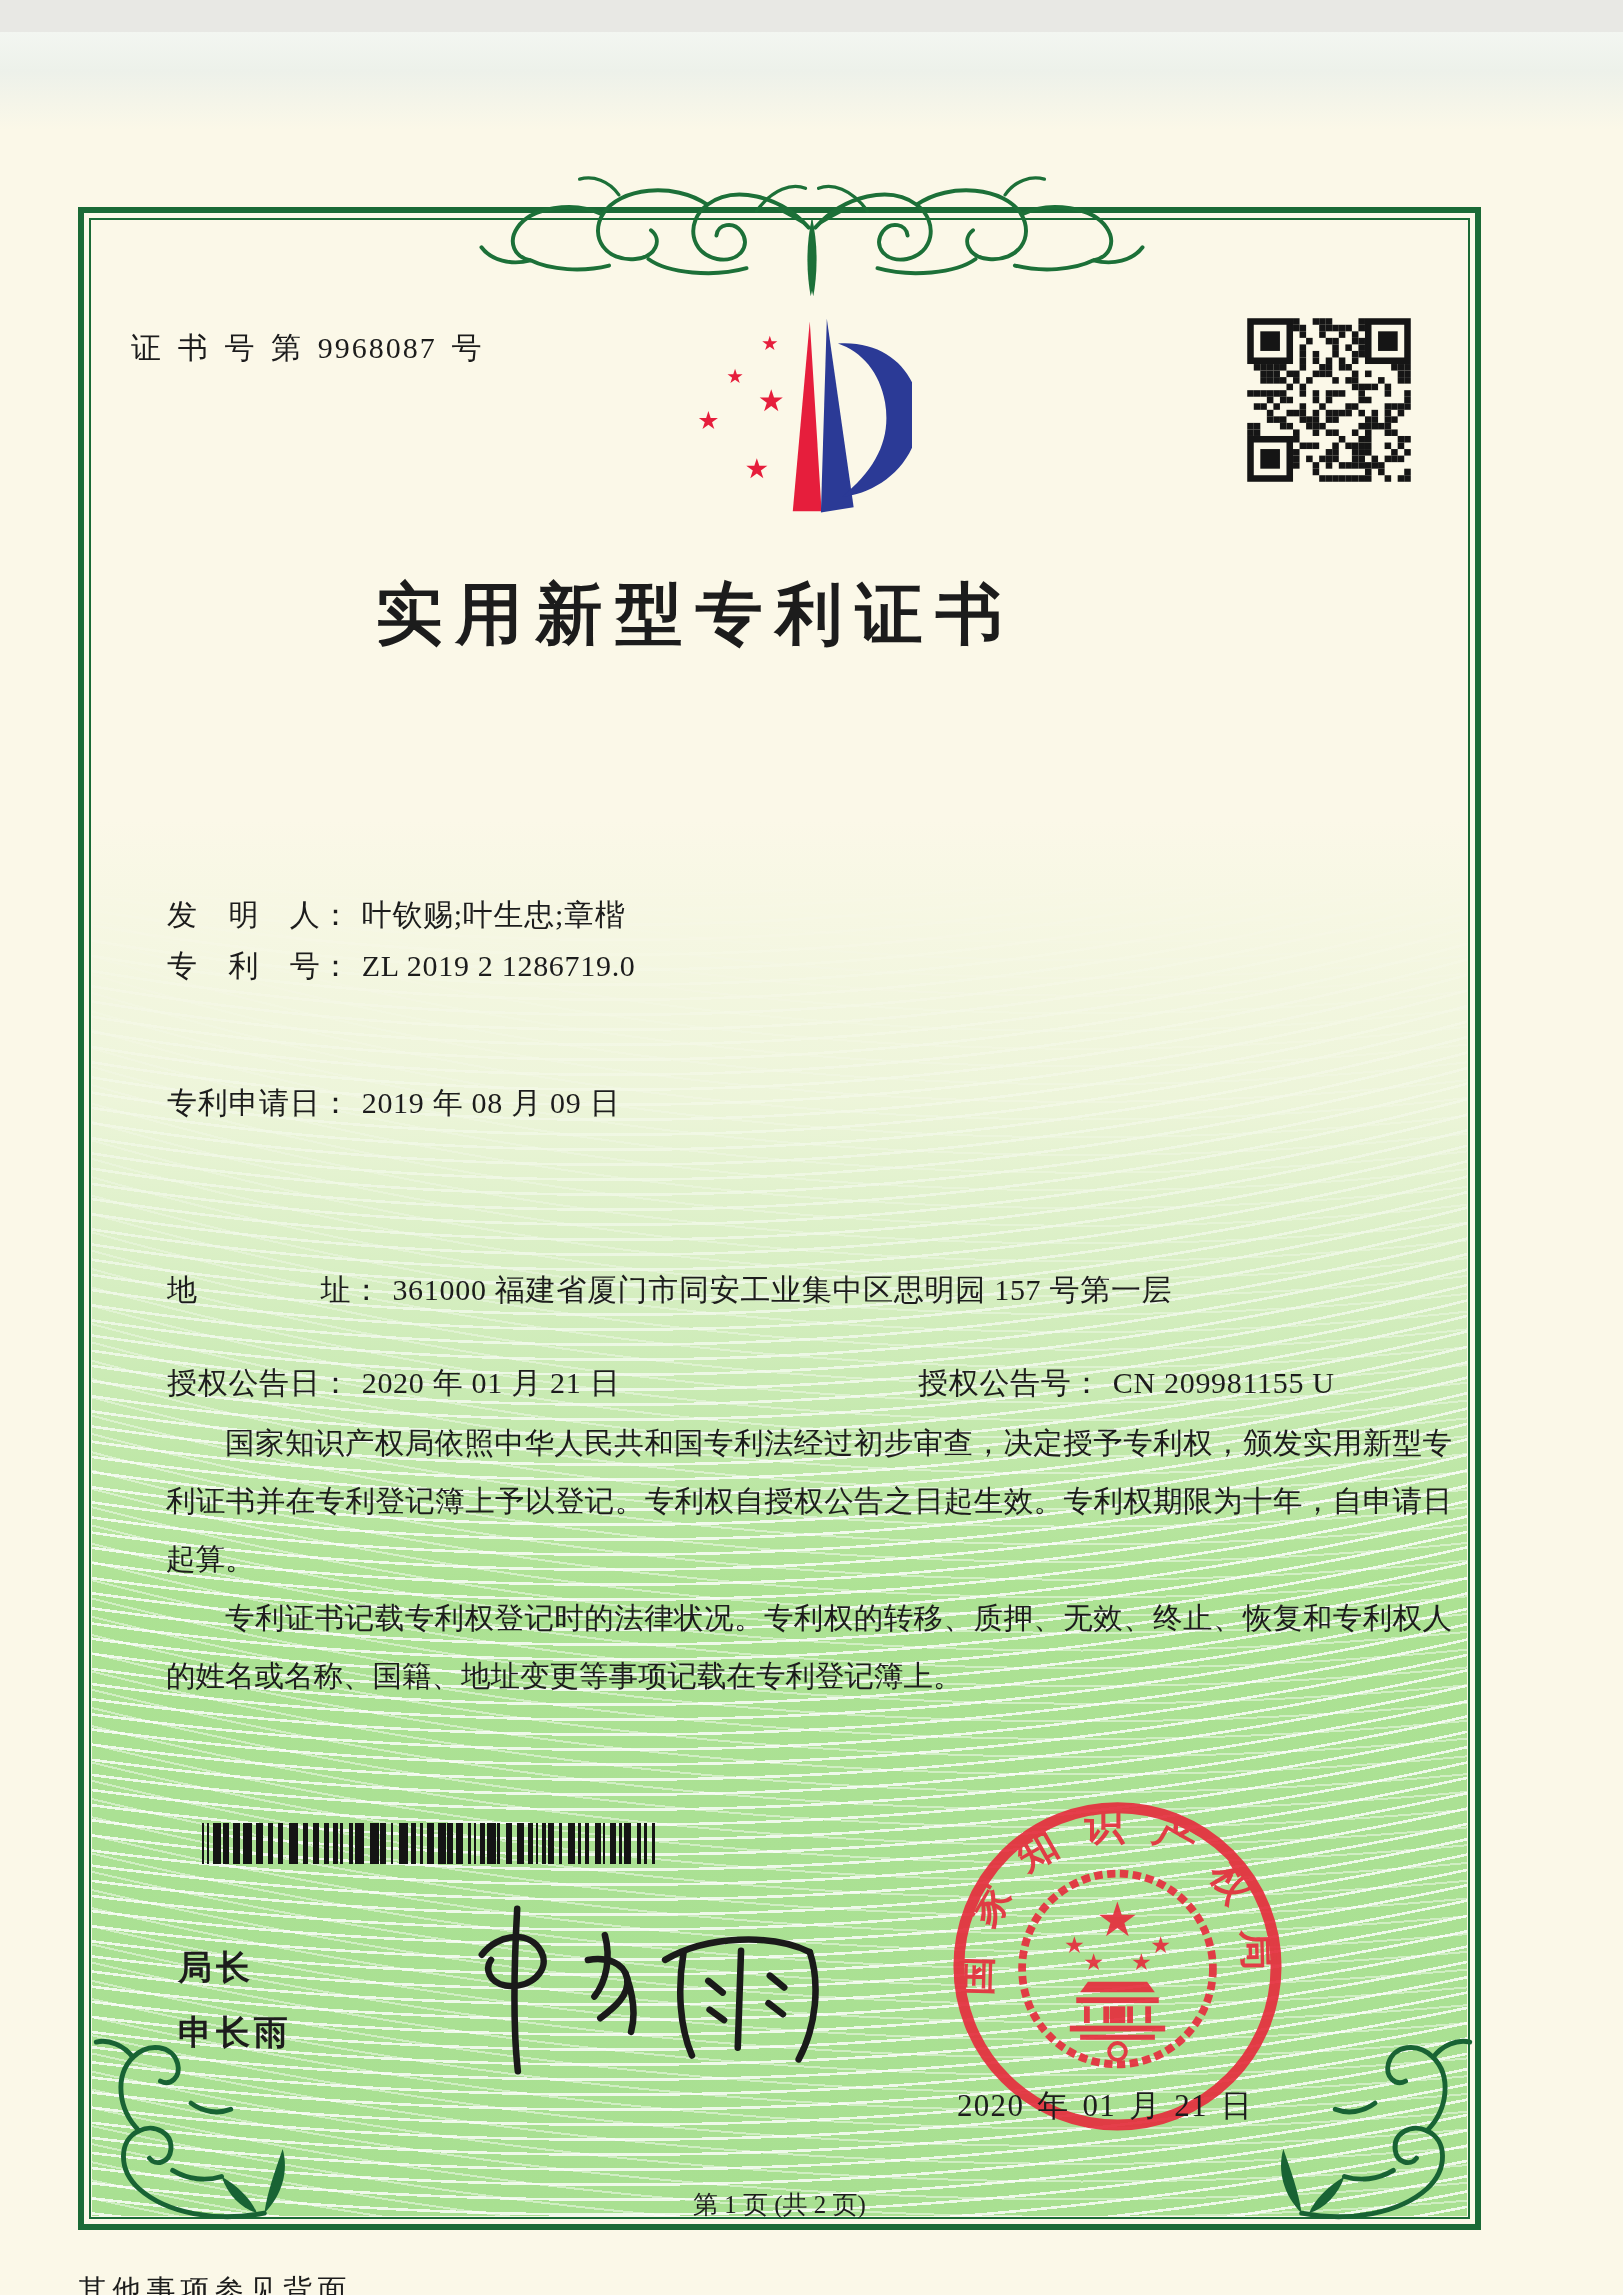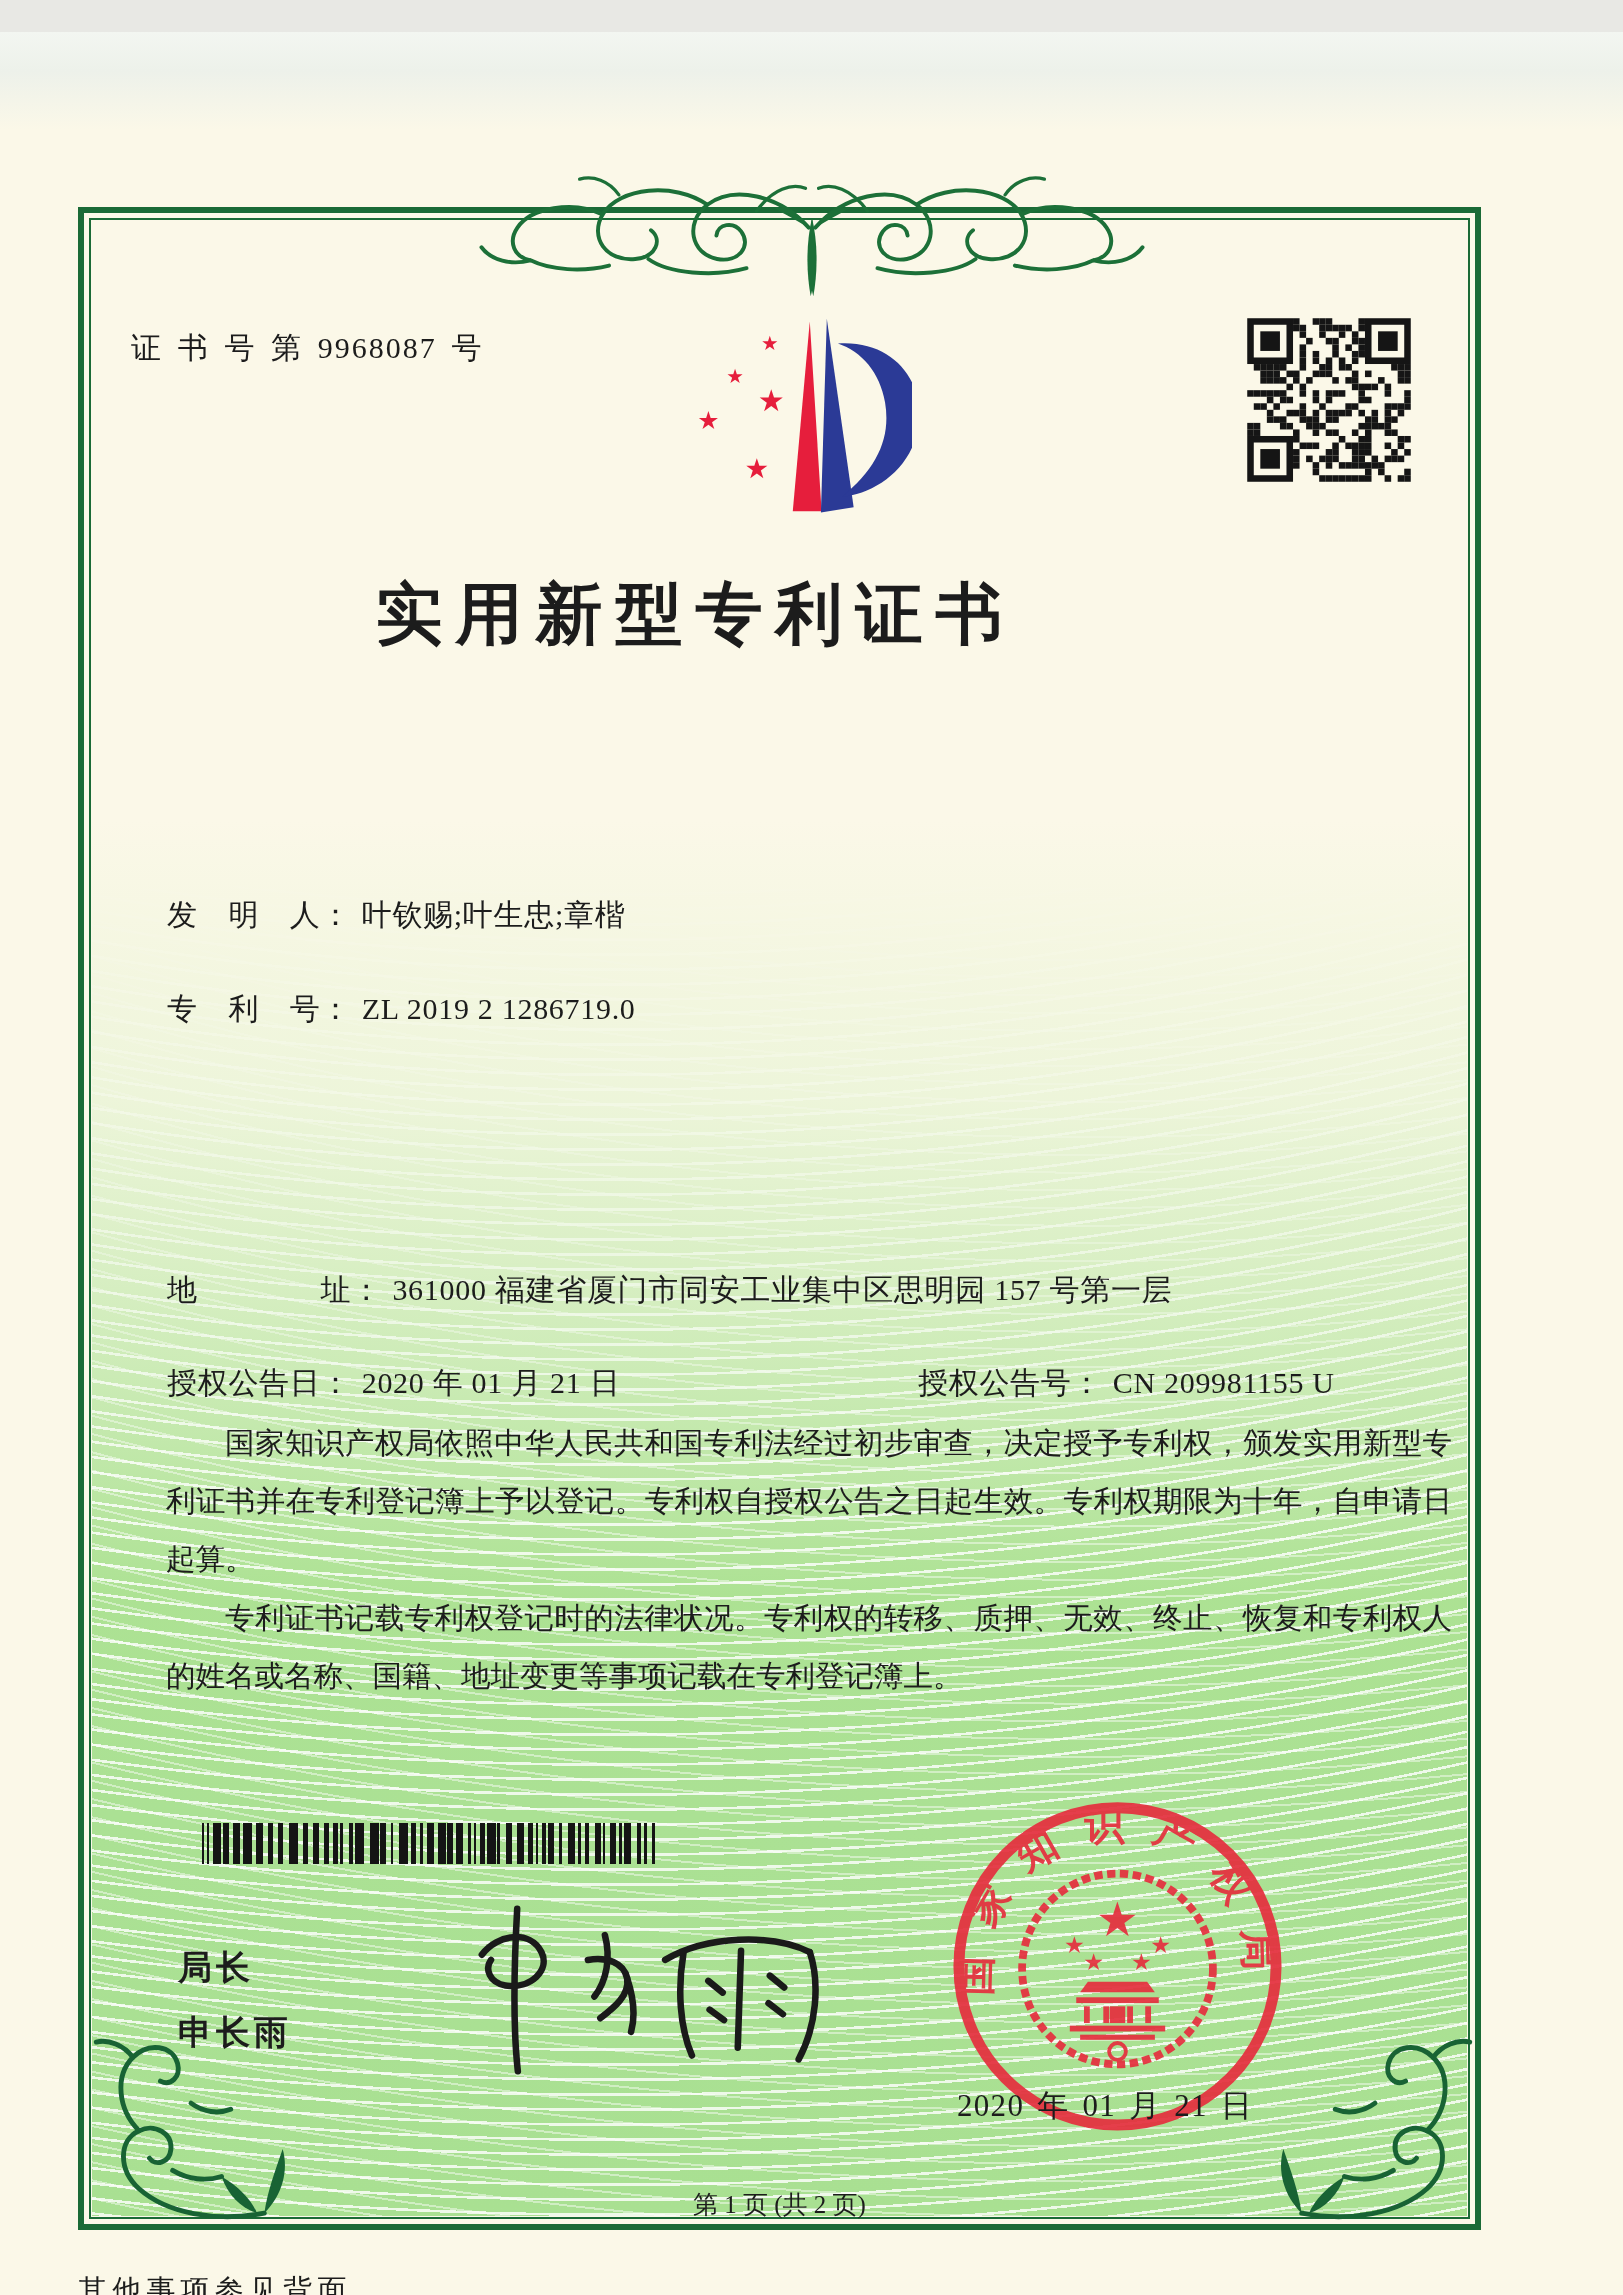--- a/index.html
+++ b/index.html
@@ -359,22 +359,25 @@
         <rect x="238" y="248" width="10" height="10"></rect>
         <rect x="248" y="248" width="10" height="10"></rect>
       </g>
     </svg>
 
   <div class="title">实用新型专利证书</div>
 
   <div class="f-row" style="top:863px">
     <span>发　明　人：</span><span class="val">叶钦赐;叶生忠;章楷</span>
   </div>
-  <div class="f-row" style="top:957px">
+  <div class="f-row" style="top:914px">
     <span>专　利　号：</span><span class="val">ZL 2019 2 1286719.0</span>
+  </div>
+  <div class="f-row" style="top:1051px">
+    <span>专利申请日：</span><span class="val">2019 年 08 月 09 日</span>
   </div>
   <div class="f-row" style="top:1238px">
     <span>地　　　　址：</span><span class="val">361000 福建省厦门市同安工业集中区思明园 157 号第一层</span>
   </div>
   <div class="f-row" style="top:1331px">
     <span>授权公告日：</span><span class="val">2020 年 01 月 21 日</span>
     <span class="grant2">
       <span>授权公告号：</span><span class="val">CN 209981155 U</span>
     </span>
   </div>

